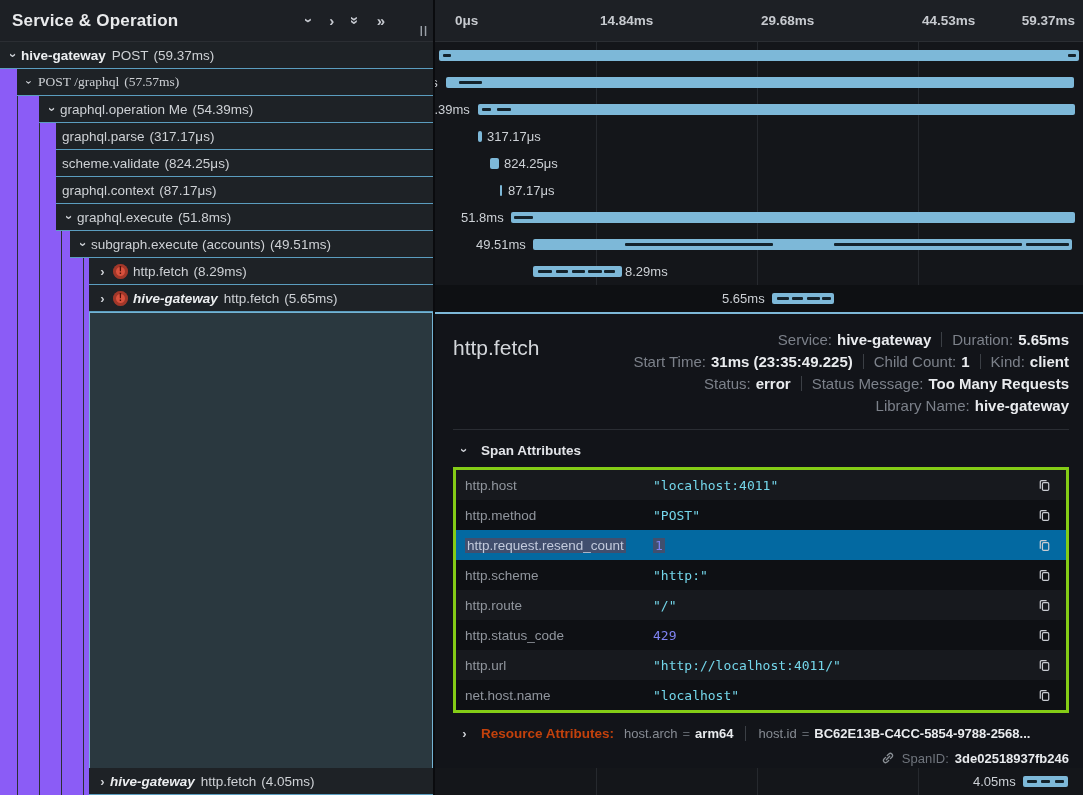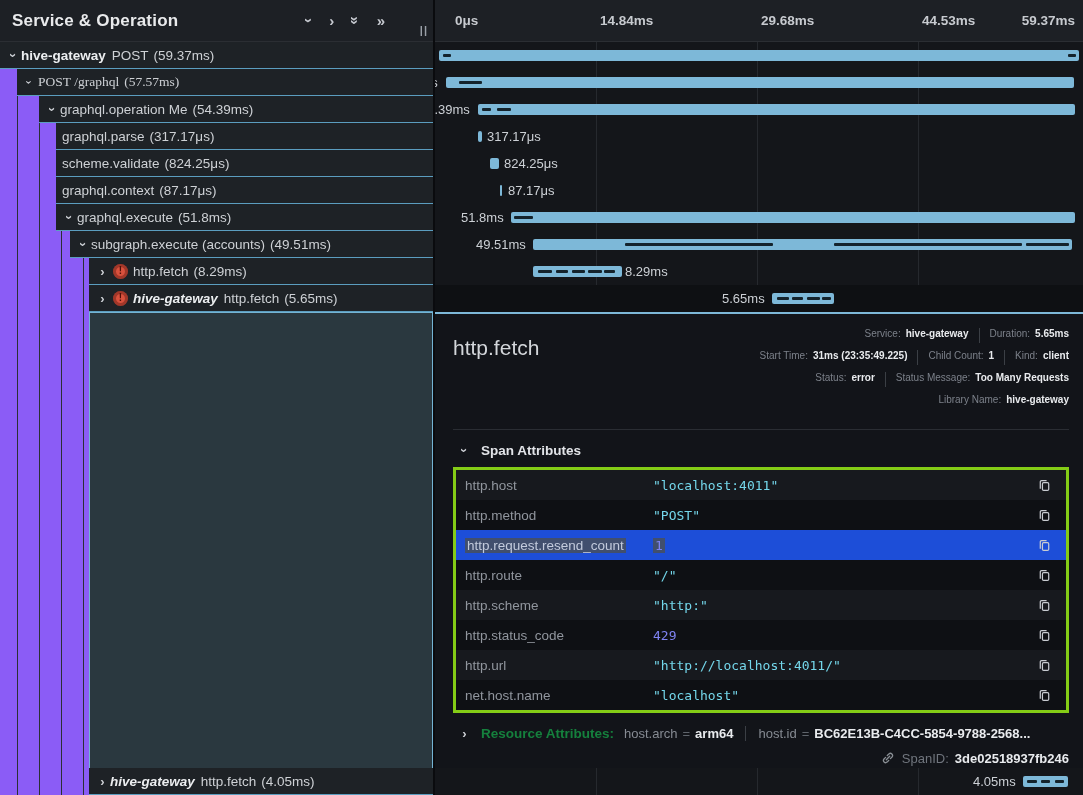--- a/index.html
+++ b/index.html
@@ -68,43 +68,43 @@
   .blabel { position:absolute; top:6px; font-size:13px; color:#ccd0d5; white-space:nowrap; z-index:2; }
 
   
   .detail {
     position:absolute; top:312px; left:0; right:0; height:456px; z-index:3;
     background:#121419; border-top:2px solid #7db8d8; padding:14px 14px 0 18px;
   }
   .d-head { display:flex; align-items:flex-start; }
   .d-title { font-size:21px; color:#d3d6da; font-weight:400; margin-top:8px; }
   .d-meta { margin-left:auto; display:flex; flex-direction:column; align-items:flex-end; }
-  .mline { display:flex; height:22px; font-size:10px; }
+  .mline { display:flex; align-items:center; height:22px; font-size:15px; }
   .mlabel { color:#7c818a; margin-right:5px; }
   .mvalue { color:#e9ebee; font-weight:700; }
   .msep { width:1px; height:15px; background:#3b3f45; margin:0 10px; }
   .d-divider { border-top:1px solid #2a2d33; margin-top:13px; }
   .sec-head { display:flex; align-items:center; gap:9px; margin:13px 0 9px 4px; cursor:pointer; }
   .sec-title { font-size:13.5px; font-weight:700; color:#e2e4e8; }
 
   .attr-table { border:3px solid #84cc16; }
   .arow { height:30px; display:flex; align-items:center; padding:0 12px 0 9px; cursor:pointer; }
   .arow:nth-child(odd) { background:#17191e; }
   .arow:nth-child(even) { background:#0e1014; }
-  .arow.sel { background:#1d4ed8; }
+  .arow.sel { background:#0369a1; }
   .akey { width:188px; flex:none; font-size:13.5px; color:#91969e; overflow:hidden; white-space:nowrap; }
   .arow.sel .akey span { background:#414f6e; color:#c3cbdd; padding:1px 2px; }
   .aval { flex:1; font-family:"DejaVu Sans Mono",monospace; font-size:13px; overflow:hidden; white-space:nowrap; }
   .aval .str { color:#74d7eb; }
   .aval .num { color:#7f83f2; }
   .arow.sel .aval span { background:#414f6e; padding:1px 2px; }
   .copy-btn { background:none; border:none; padding:2px; cursor:pointer; flex:none; display:flex; }
 
   .res-line { display:flex; align-items:center; margin:13px 0 0 4px; font-size:13px; white-space:nowrap; overflow:hidden; }
-  .res-title { font-size:13.5px; font-weight:700; color:#15803d; margin:0 10px 0 9px; }
+  .res-title { font-size:13.5px; font-weight:700; color:#c2410c; margin:0 10px 0 9px; }
   .rkey { color:#868b93; }
   .req { color:#5f646b; margin:0 5px; }
   .rval { color:#e9ebee; font-weight:700; }
   .rsep { width:1px; height:15px; background:#3b3f45; margin:0 12px; flex:none; }
 
   .spanid-line { display:flex; align-items:center; justify-content:flex-end; margin-top:9px; gap:6px; }
   .spanid-label { color:#70757d; font-size:13px; }
   .spanid-value { color:#e9ebee; font-size:13px; font-weight:700; }
 
   .tl-bottom { position:absolute; top:768px; left:0; right:0; height:27px; z-index:1; }
@@ -350,32 +350,32 @@
             <div class="akey"><span>http.request.resend_count</span></div>
             <div class="aval"><span class="num">1</span></div>
   <button class="copy-btn">
     <svg width="15" height="15" viewBox="0 0 16 16" fill="none" stroke="#c9ccd2" stroke-width="1.3">
       <path d="M10.2 2.8 H4.9 A1.4 1.4 0 0 0 3.5 4.2 V11.5"></path>
       <rect x="5.8" y="5" width="6.7" height="8.2" rx="1.3"></rect>
     </svg>
   </button>
 </div>
           <div class="arow">
+            <div class="akey"><span>http.scheme</span></div>
+            <div class="aval"><span class="str">"http:"</span></div>
+  <button class="copy-btn">
+    <svg width="15" height="15" viewBox="0 0 16 16" fill="none" stroke="#c9ccd2" stroke-width="1.3">
+      <path d="M10.2 2.8 H4.9 A1.4 1.4 0 0 0 3.5 4.2 V11.5"></path>
+      <rect x="5.8" y="5" width="6.7" height="8.2" rx="1.3"></rect>
+    </svg>
+  </button>
+</div>
+          <div class="arow">
             <div class="akey"><span>http.route</span></div>
             <div class="aval"><span class="str">"/"</span></div>
-  <button class="copy-btn">
-    <svg width="15" height="15" viewBox="0 0 16 16" fill="none" stroke="#c9ccd2" stroke-width="1.3">
-      <path d="M10.2 2.8 H4.9 A1.4 1.4 0 0 0 3.5 4.2 V11.5"></path>
-      <rect x="5.8" y="5" width="6.7" height="8.2" rx="1.3"></rect>
-    </svg>
-  </button>
-</div>
-          <div class="arow">
-            <div class="akey"><span>http.scheme</span></div>
-            <div class="aval"><span class="str">"http:"</span></div>
   <button class="copy-btn">
     <svg width="15" height="15" viewBox="0 0 16 16" fill="none" stroke="#c9ccd2" stroke-width="1.3">
       <path d="M10.2 2.8 H4.9 A1.4 1.4 0 0 0 3.5 4.2 V11.5"></path>
       <rect x="5.8" y="5" width="6.7" height="8.2" rx="1.3"></rect>
     </svg>
   </button>
 </div>
           <div class="arow">
             <div class="akey"><span>http.status_code</span></div>
             <div class="aval"><span class="num">429</span></div>

